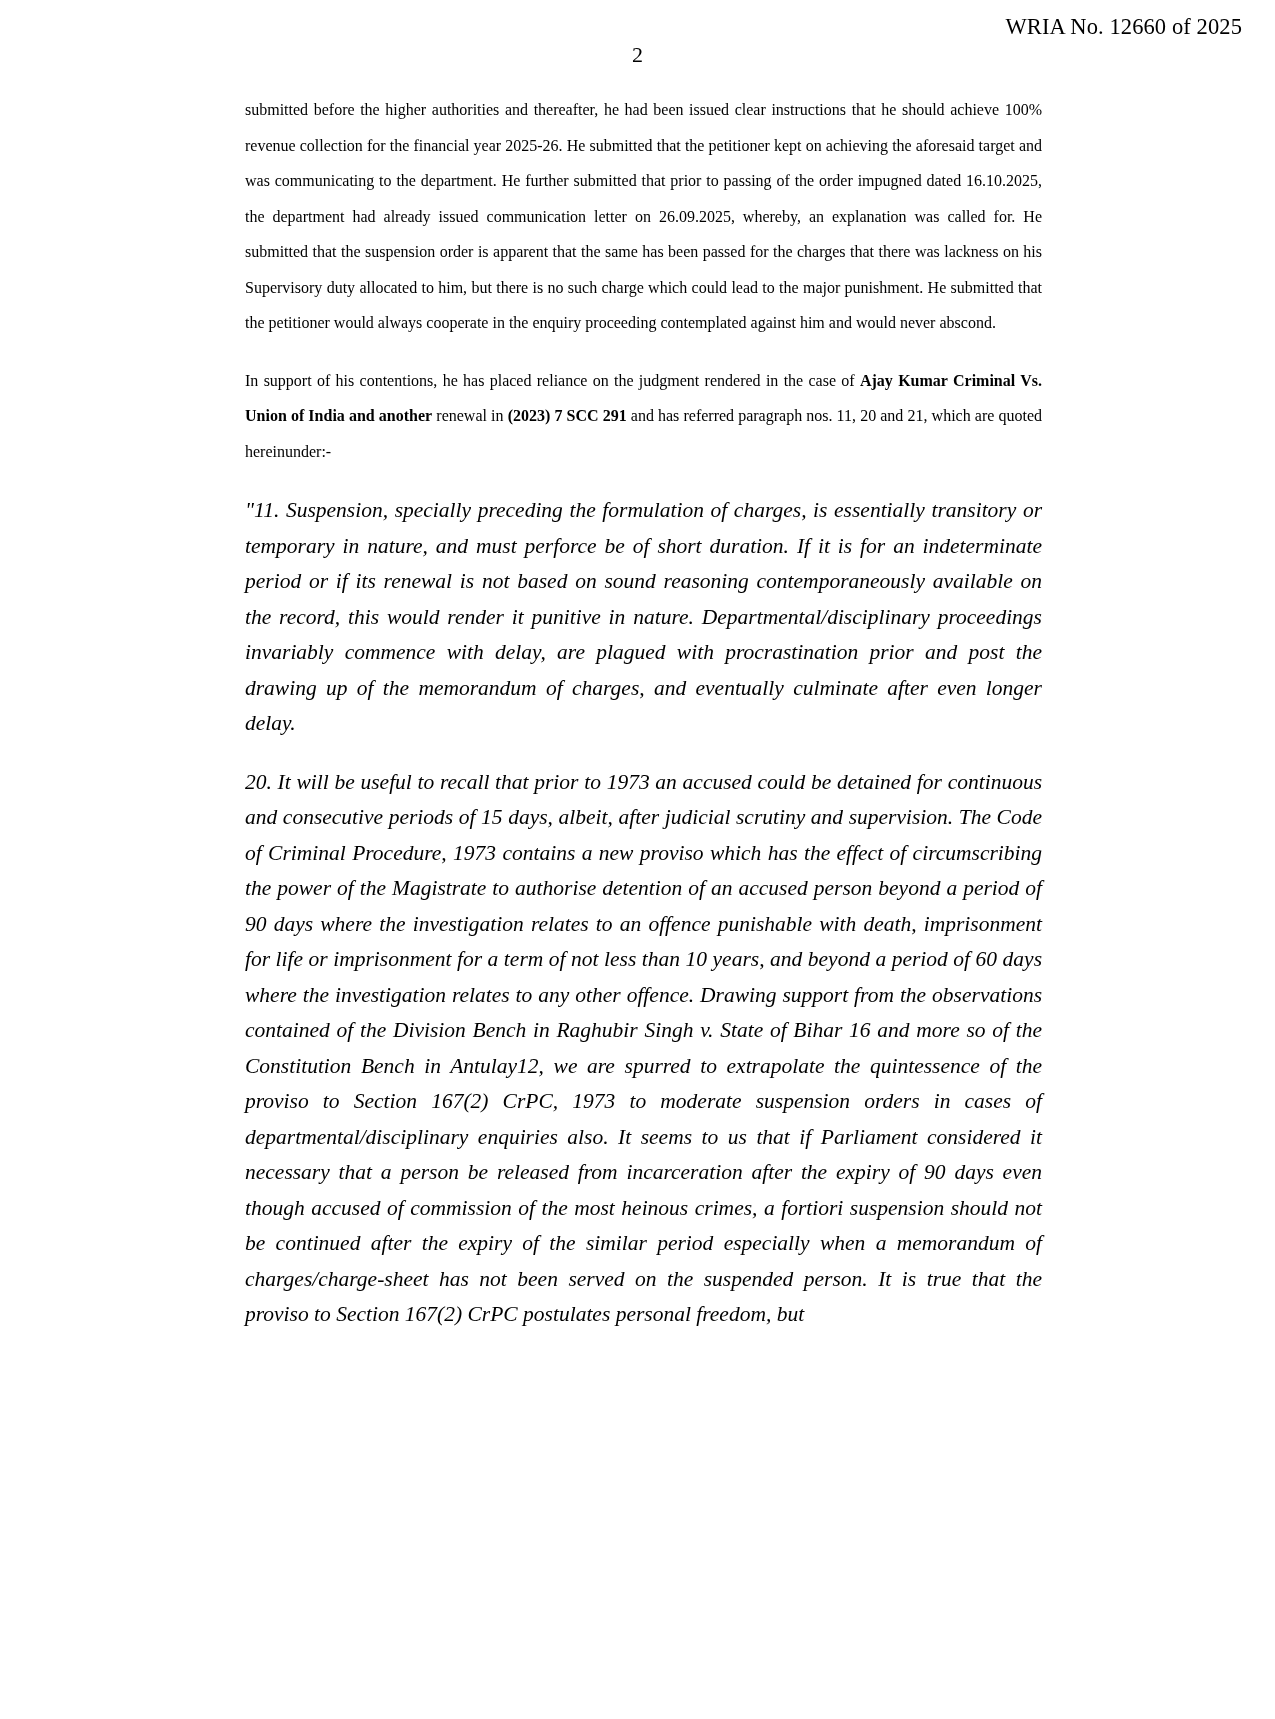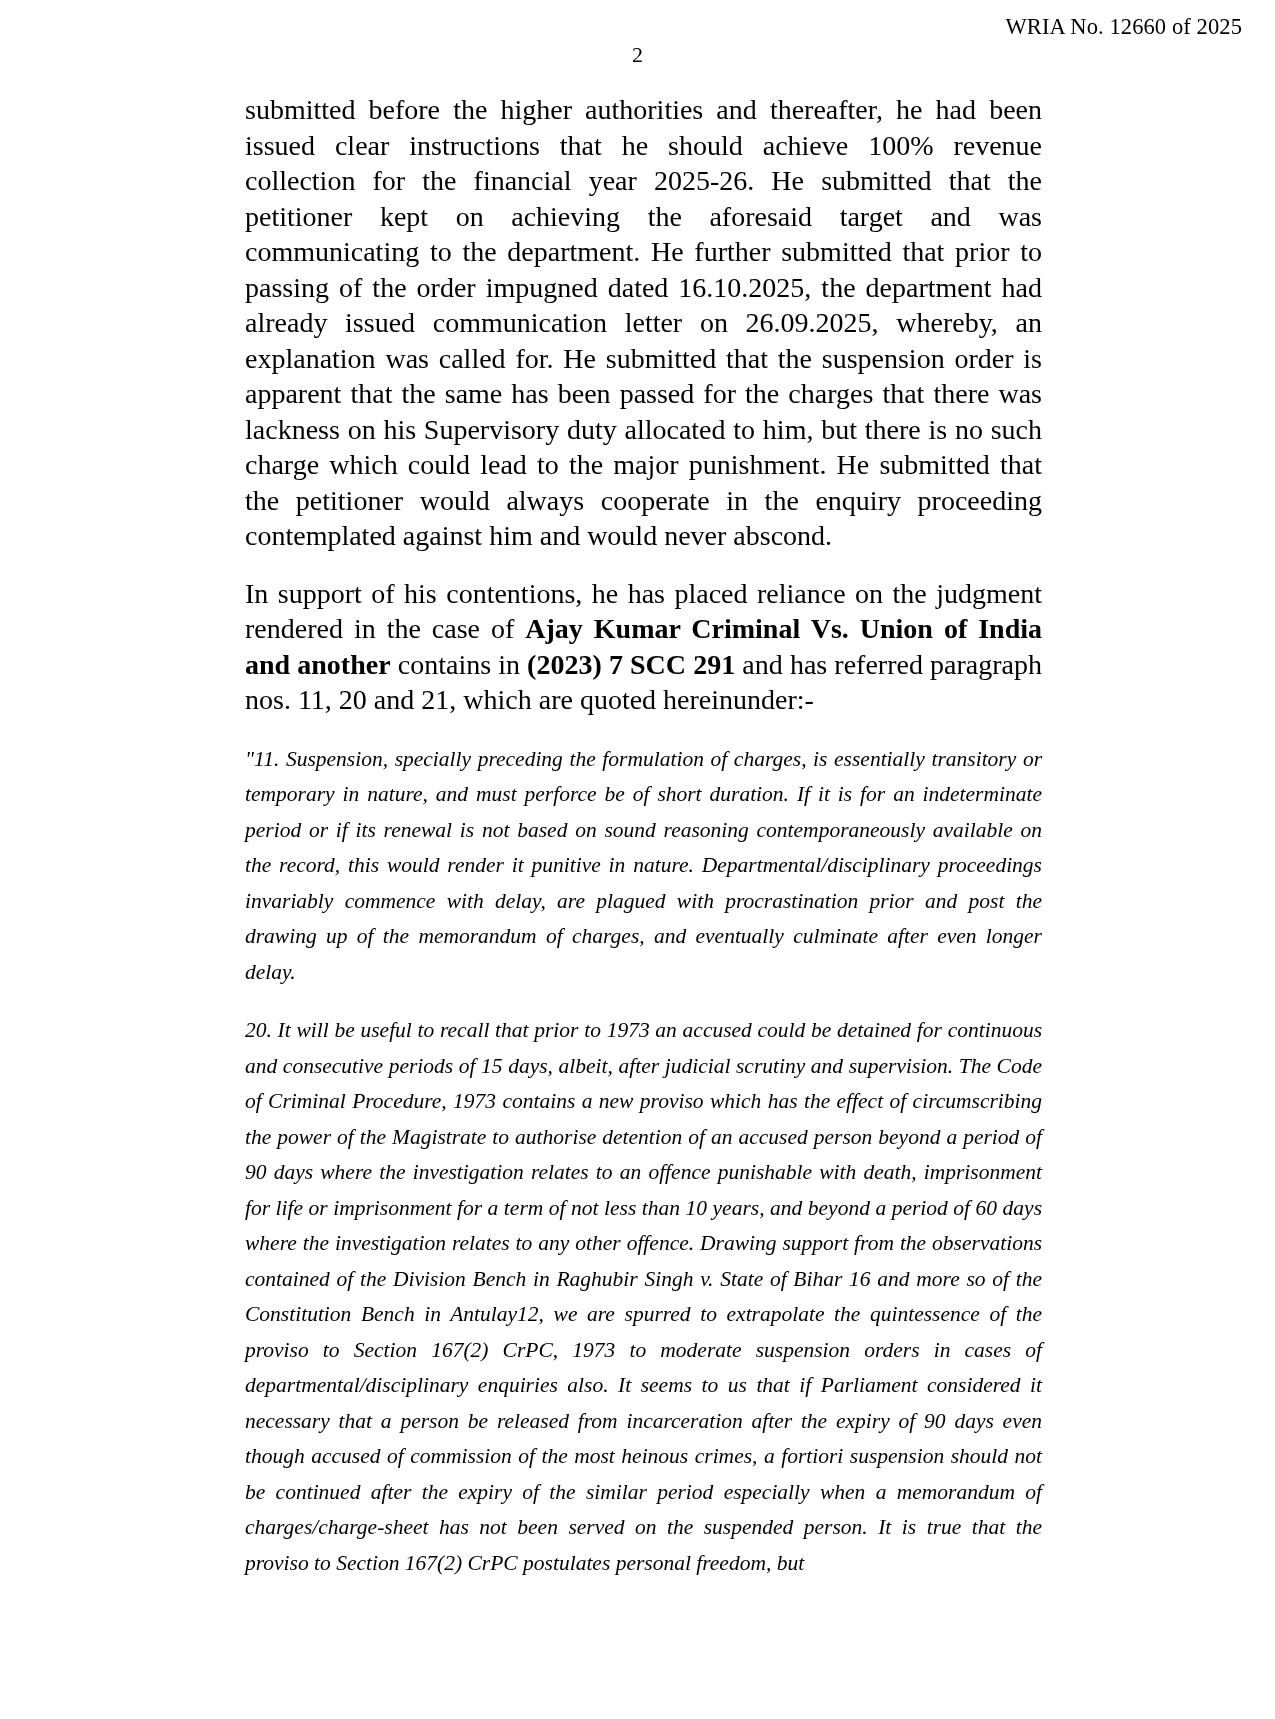--- a/index.html
+++ b/index.html
@@ -43,21 +43,21 @@
     top: 92px;
     left: 245px;
     width: 797px;
   }
   p {
     margin: 0;
     text-align: justify;
     text-justify: inter-word;
   }
   .body-para {
-    font-size: 28px;
+    font-size: 16px;
     line-height: 35.5px;
     margin-bottom: 24px;
   }
   .body-para.tight {
     margin-bottom: 22px;
   }
   .quote-para {
     font-size: 21.5px;
     line-height: 35.5px;
     font-style: italic;
@@ -74,21 +74,21 @@
 
   <div class="header-right">WRIA No. 12660 of 2025</div>
 
   <div class="page-number">2</div>
 
   <div class="content">
 
     <p class="body-para tight">submitted before the higher authorities and thereafter, he had been issued clear instructions that he should achieve 100% revenue collection for the financial year 2025-26. He submitted that the petitioner kept on achieving the aforesaid target and was communicating to the department. He further submitted that prior to passing of the order impugned dated 16.10.2025, the department had already issued communication letter on 26.09.2025, whereby, an explanation was called for. He submitted that the suspension order is apparent that the same has been passed for the charges that there was lackness on his Supervisory duty allocated to him, but there is no such charge which could lead to the major punishment. He submitted that the petitioner would always cooperate in the enquiry proceeding contemplated against him and would never abscond.</p>
 
     <p class="body-para">
-      <span>In support of his contentions, he has placed reliance on the judgment rendered in the case of </span><b>Ajay Kumar Criminal Vs. Union of India and another</b><span> contains in </span><b>(2023) 7 SCC 291</b><span> and has referred paragraph nos. 11, 20 and 21, which are quoted hereinunder:-</span>
+      <span>In support of his contentions, he has placed reliance on the judgment rendered in the case of </span><b>Ajay Kumar Criminal Vs. Union of India and another</b><span> renewal in </span><b>(2023) 7 SCC 291</b><span> and has referred paragraph nos. 11, 20 and 21, which are quoted hereinunder:-</span>
     </p>
 
     <p class="quote-para">"11. Suspension, specially preceding the formulation of charges, is essentially transitory or temporary in nature, and must perforce be of short duration. If it is for an indeterminate period or if its renewal is not based on sound reasoning contemporaneously available on the record, this would render it punitive in nature. Departmental/disciplinary proceedings invariably commence with delay, are plagued with procrastination prior and post the drawing up of the memorandum of charges, and eventually culminate after even longer delay.</p>
 
     <p class="quote-para">20. It will be useful to recall that prior to 1973 an accused could be detained for continuous and consecutive periods of 15 days, albeit, after judicial scrutiny and supervision. The Code of Criminal Procedure, 1973 contains a new proviso which has the effect of circumscribing the power of the Magistrate to authorise detention of an accused person beyond a period of 90 days where the investigation relates to an offence punishable with death, imprisonment for life or imprisonment for a term of not less than 10 years, and beyond a period of 60 days where the investigation relates to any other offence. Drawing support from the observations contained of the Division Bench in Raghubir Singh v. State of Bihar 16 and more so of the Constitution Bench in Antulay12, we are spurred to extrapolate the quintessence of the proviso to Section 167(2) CrPC, 1973 to moderate suspension orders in cases of departmental/disciplinary enquiries also. It seems to us that if Parliament considered it necessary that a person be released from incarceration after the expiry of 90 days even though accused of commission of the most heinous crimes, a fortiori suspension should not be continued after the expiry of the similar period especially when a memorandum of charges/charge-sheet has not been served on the suspended person. It is true that the proviso to Section 167(2) CrPC postulates personal freedom, but</p>
 
   </div>
 </div>
 
 </body></html>

